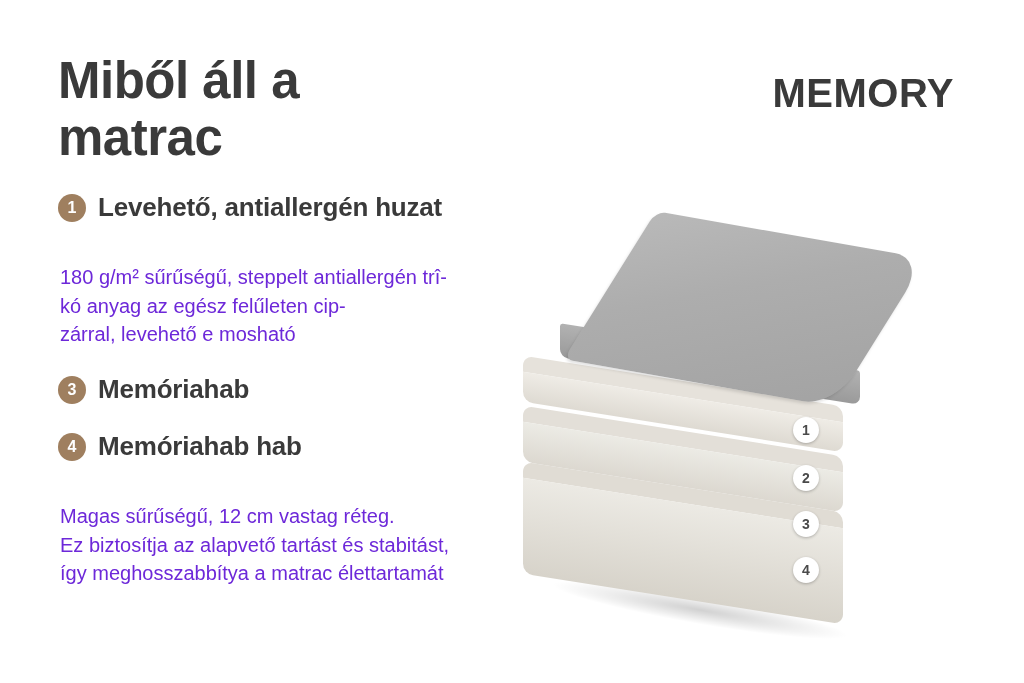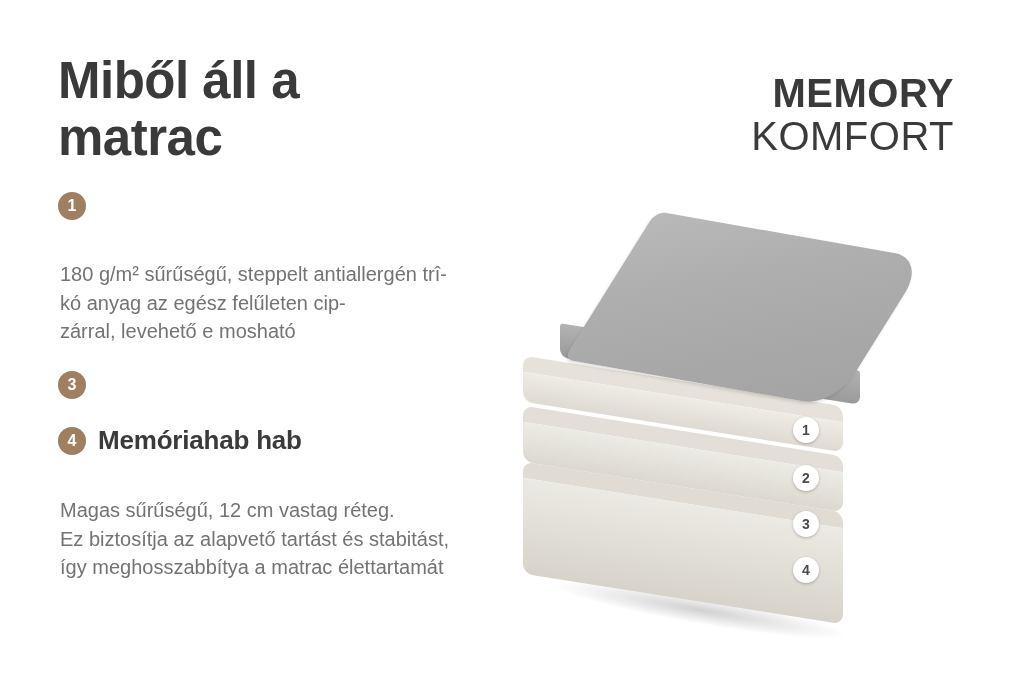--- a/index.html
+++ b/index.html
@@ -62,21 +62,21 @@
   }
   .section-title {
     font-size: 26px;
     font-weight: bold;
     color: #3a3a3a;
     letter-spacing: -0.2px;
   }
   .section-body {
     font-size: 20px;
     line-height: 1.42;
-    color: #737373;
+    color: #6d28d9;
     white-space: pre-line;
     margin-left: 2px;
     margin-top: 40px;
   }
   .sec-1 { margin-bottom: 26px; }
   .sec-3 { margin-bottom: 26px; }
 
   
   .brand {
     position: absolute;
@@ -193,46 +193,47 @@
 
 <div class="page">
 
   <div class="left-col">
     <div class="main-title">Miből áll a
 matrac</div>
 
     <div class="section sec-1">
       <div class="section-head">
         <div class="badge">1</div>
+        <div class="section-title">Levehető, antiallergén huzat</div>
       </div>
       <div class="section-body">180 g/m² sűrűségű, steppelt antiallergén trî-
 kó anyag az egész felűleten cip-
 zárral, levehető e mosható</div>
     </div>
 
     <div class="section sec-3">
       <div class="section-head">
         <div class="badge">3</div>
+        <div class="section-title">Memóriahab</div>
       </div>
     </div>
 
     <div class="section sec-4">
       <div class="section-head">
         <div class="badge">4</div>
         <div class="section-title">Memóriahab hab</div>
       </div>
       <div class="section-body">Magas sűrűségű, 12 cm vastag réteg.
 Ez biztosítja az alapvető tartást és stabitást,
 így meghosszabbítya a matrac élettartamát</div>
     </div>
   </div>
 
   <div class="brand">
     <div class="brand-line1">MEMORY</div>
-    <div class="brand-line2">KOMFORT</div>
   </div>
 
   <div class="mattress">
     <div class="stack-shadow"></div>
 
     <div class="slab slab-4">
       <div class="top"></div>
       <div class="front"></div>
     </div>
     <div class="slab slab-3">

